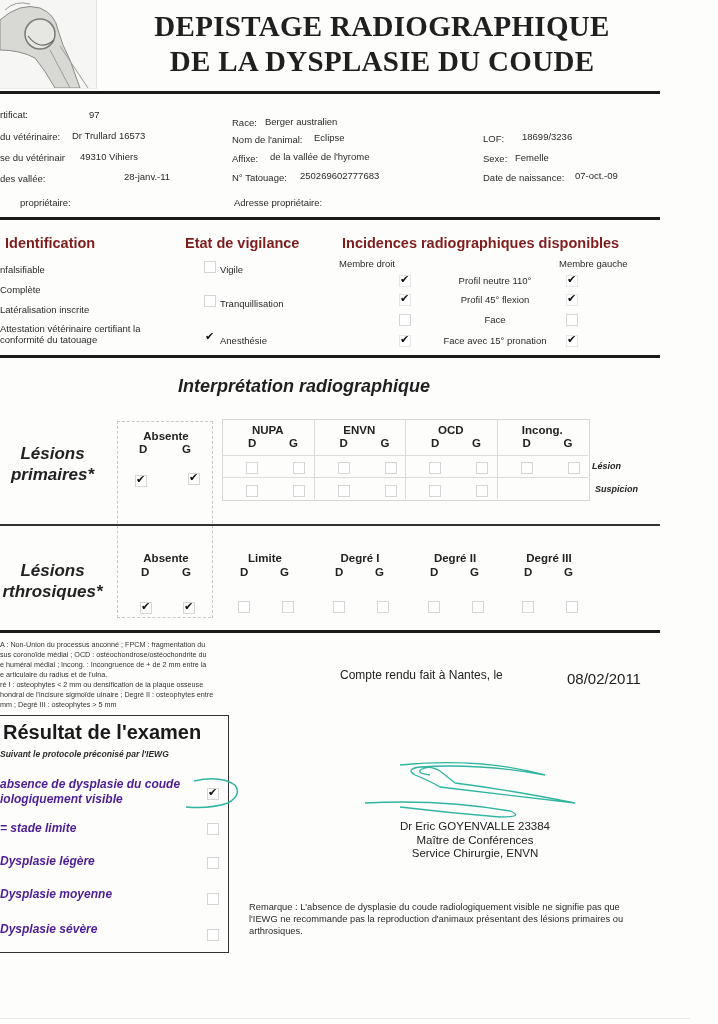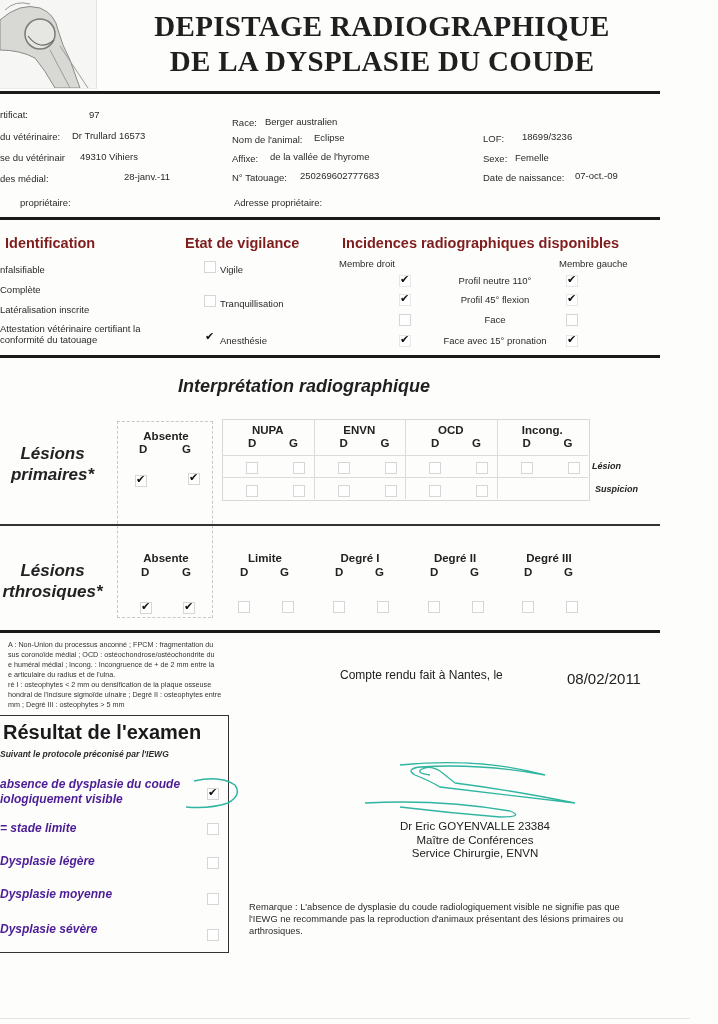--- a/index.html
+++ b/index.html
@@ -34,21 +34,21 @@
 <div class="abs title" style="top:9px;">DEPISTAGE RADIOGRAPHIQUE</div>
 <div class="abs title" style="top:44px;">DE LA DYSPLASIE DU COUDE</div>
 <div class="hr" style="top:91px;width:660px;"></div>
 
 <div class="abs f" style="left:0;top:109px;">rtificat:</div>
 <div class="abs f" style="left:89px;top:109px;">97</div>
 <div class="abs f" style="left:0;top:131px;">du vétérinaire:</div>
 <div class="abs f" style="left:72px;top:130px;">Dr Trullard 16573</div>
 <div class="abs f" style="left:0;top:152px;">se du vétérinair</div>
 <div class="abs f" style="left:80px;top:151px;">49310 Vihiers</div>
-<div class="abs f" style="left:0;top:173px;">des médial:</div>
+<div class="abs f" style="left:0;top:173px;">des vallée:</div>
 <div class="abs f" style="left:124px;top:171px;">28-janv.-11</div>
 <div class="abs f" style="left:0;top:197px;padding-left:20px;">propriétaire:</div>
 
 <div class="abs f" style="left:232px;top:117px;">Race:</div>
 <div class="abs f" style="left:265px;top:116px;">Berger australien</div>
 <div class="abs f" style="left:232px;top:134px;">Nom de l'animal:</div>
 <div class="abs f" style="left:314px;top:132px;">Eclipse</div>
 <div class="abs f" style="left:232px;top:153px;">Affixe:</div>
 <div class="abs f" style="left:270px;top:151px;">de la vallée de l'hyrome</div>
 <div class="abs f" style="left:232px;top:172px;">N° Tatouage:</div>
@@ -181,21 +181,21 @@
     <div class="cb" style="left:472px;top:601px;"></div>
     <div class="abs colh" style="left:514px;top:552px;width:70px;">Degré III</div>
     <div class="abs colh" style="left:524px;top:566px;">D</div>
     <div class="abs colh" style="left:564px;top:566px;">G</div>
     <div class="cb" style="left:522px;top:601px;"></div>
     <div class="cb" style="left:566px;top:601px;"></div>
   </div>
 
 <div class="hr" style="top:630px;width:660px;"></div>
 
-<div class="abs small" style="left:0;top:640px;width:240px;padding-left:8px;">
+<div class="abs small" style="left:0;top:640px;width:240px;">
   <div>A : Non-Union du processus anconné ; FPCM : fragmentation du</div>
   <div>sus coronoïde médial ; OCD : ostéochondrose/ostéochondrite du</div>
   <div>e huméral médial ; Incong. : Incongruence de + de 2 mm entre la</div>
   <div>e articulaire du radius et de l'ulna.</div>
   <div>ré I : osteophytes &lt; 2 mm ou densification de la plaque osseuse</div>
   <div>hondral de l'incisure sigmoïde ulnaire ; Degré II : osteophytes entre</div>
   <div>mm ; Degré III : osteophytes &gt; 5 mm</div>
 </div>
 
 <div class="abs" style="left:340px;top:668px;font-size:12px;color:#222;white-space:nowrap;">Compte rendu fait à Nantes, le</div>

